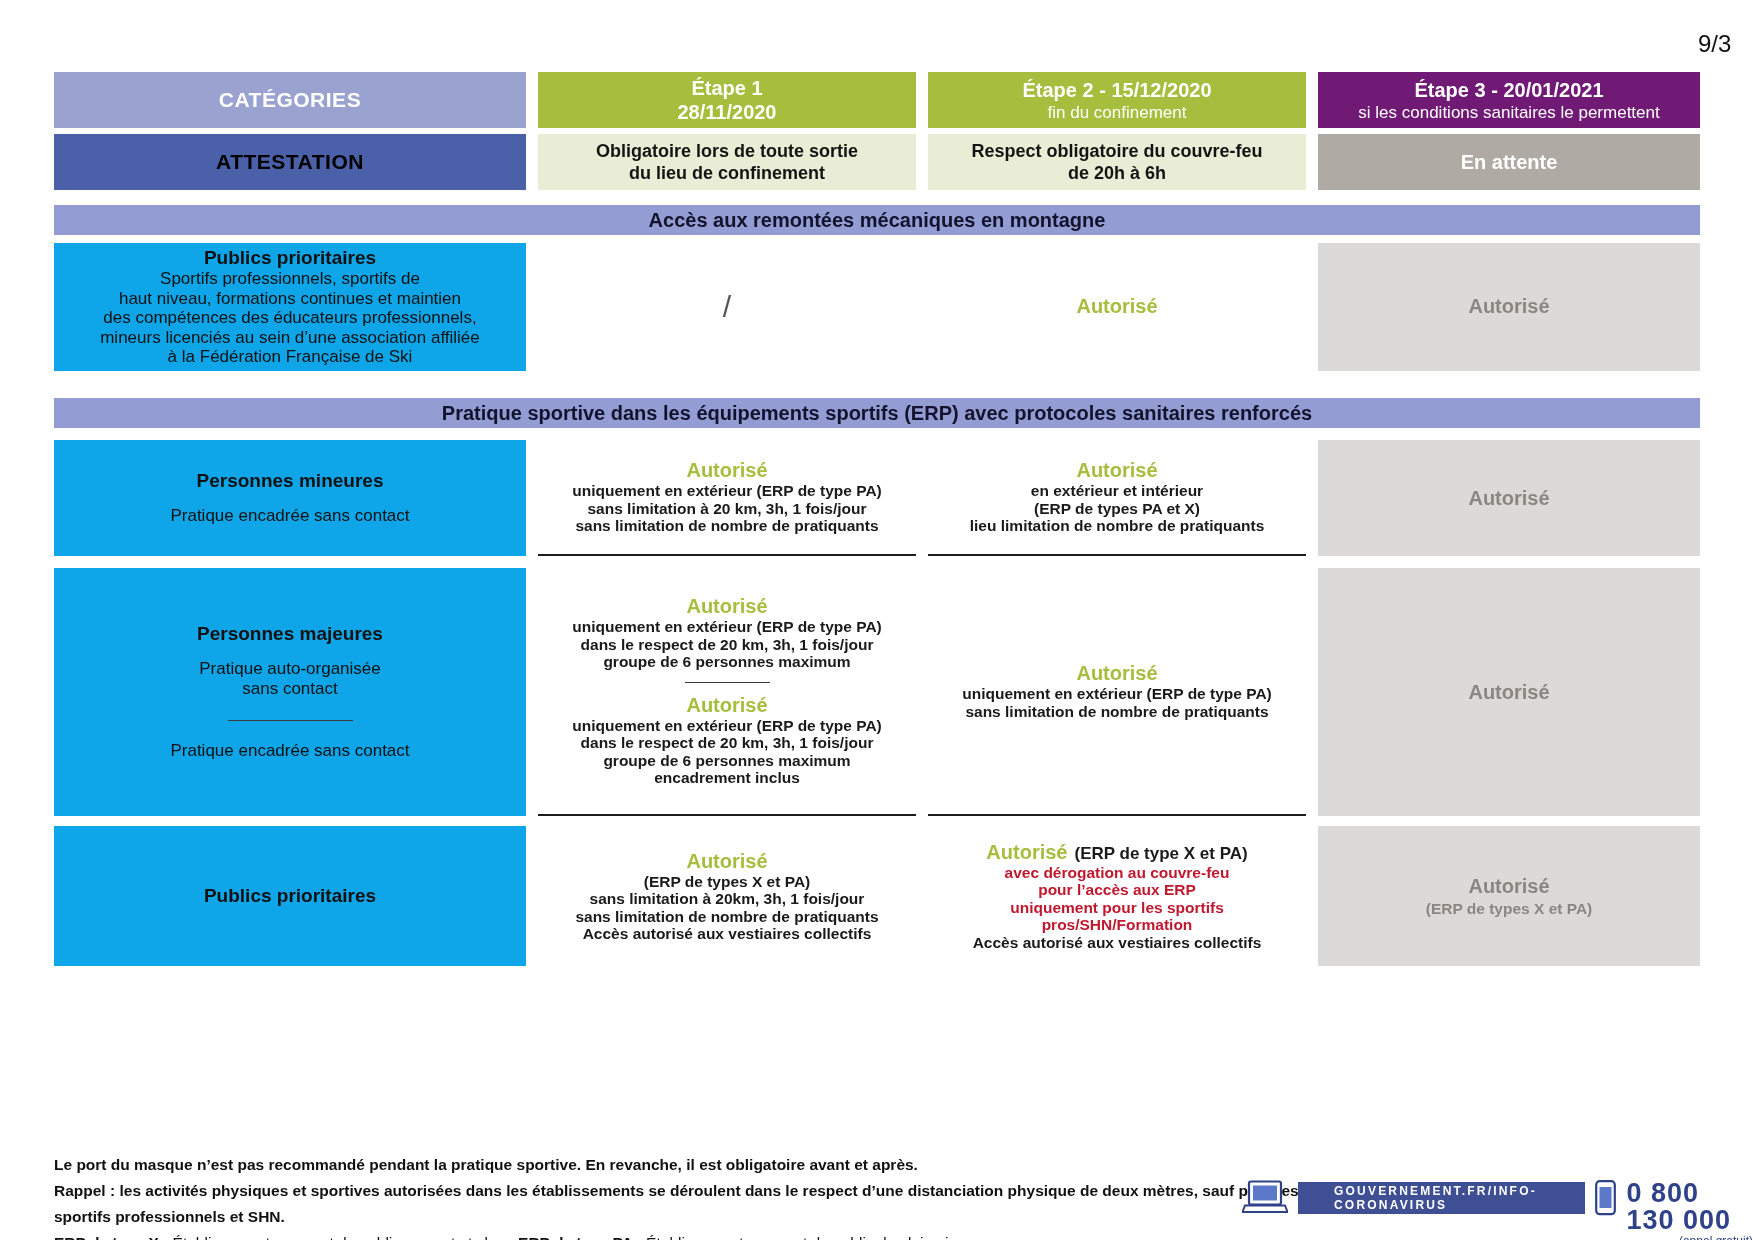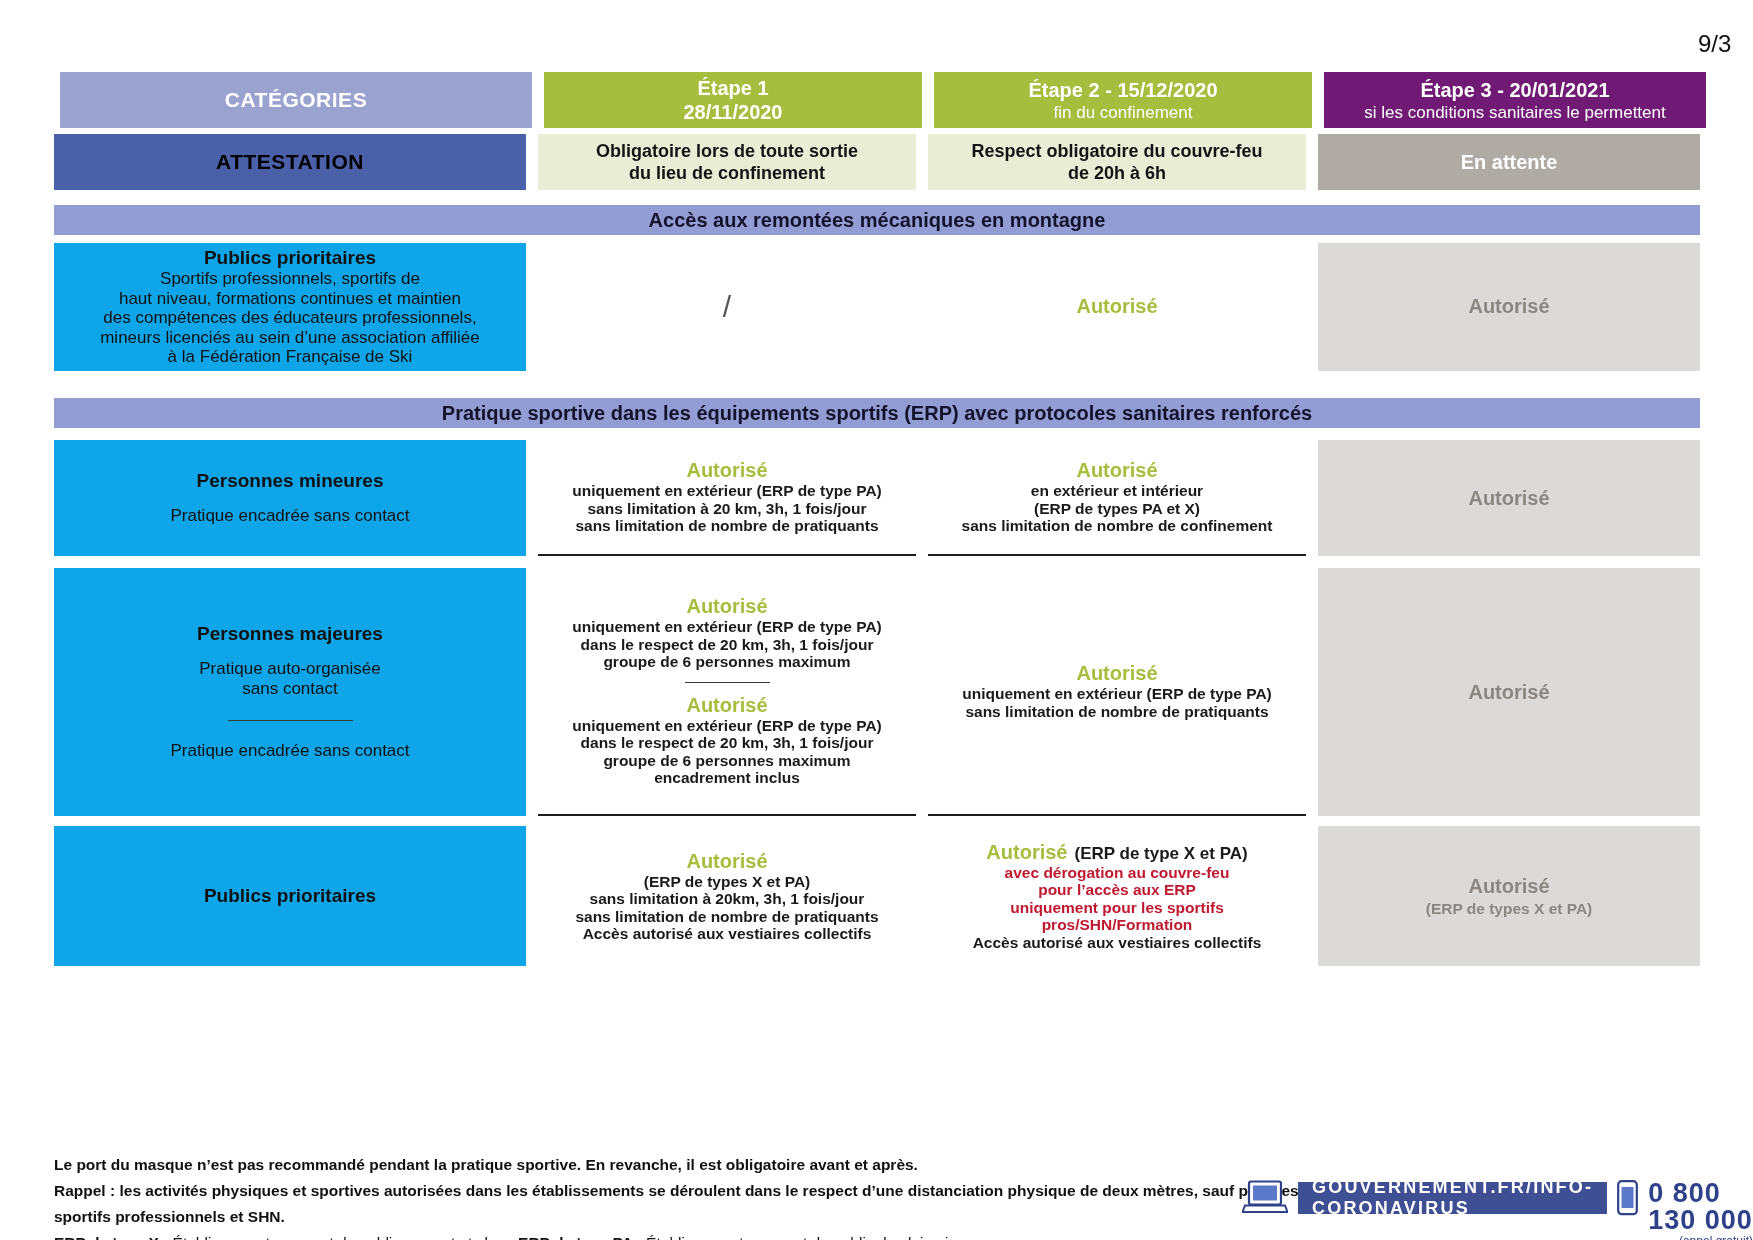--- a/index.html
+++ b/index.html
@@ -8,21 +8,21 @@
 
   .pagenum { position: absolute; top: 30px; left: 1698px; font-size: 24px; color: #111; }
 
   .table { position: absolute; left: 54px; top: 72px; width: 1646px; }
   .row { display: grid; grid-template-columns: 472px 378px 378px 382px; column-gap: 12px; }
   .cell { display: flex; flex-direction: column; align-items: center; justify-content: center;
           text-align: center; padding: 4px 8px; }
   .multi { white-space: pre-line; }
 
   
-  .r-head   { height: 54px;  margin-bottom: 8px; margin-left: 6px; }
+  .r-head   { height: 54px;  margin-bottom: 8px; }
   .r-att    { height: 56px;  margin-bottom: 15px; }
   .bar      { height: 30px;  display: flex; align-items: center; justify-content: center; }
   .bar1     { margin-bottom: 8px; }
   .bar2     { margin-bottom: 12px; }
   .r-remontees { height: 115px; margin-bottom: 40px; }
   .r-mineures  { height: 116px; margin-bottom: 12px; }
   .r-majeures  { height: 248px; margin-bottom: 10px; }
   .r-publics2  { height: 140px; }
 
   
@@ -62,21 +62,21 @@
   .sep-wide   { width: 125px; margin: 22px auto 20px auto; }
   .sep-narrow { width: 85px; }
 
   
   .footnotes { position: absolute; left: 54px; top: 1152px; width: 1260px; color: #111; }
   .fn-line { font-size: 15.5px; line-height: 26px; }
   .bold { font-weight: bold; }
 
   .gov { position: absolute; left: 1242px; top: 1180px; display: flex; align-items: flex-start; gap: 10px; }
   .banner { height: 32px; background: #3e4f94; color: #fff; display: flex; align-items: center;
-            padding: 0 14px; font-size: 18px; font-weight: bold; letter-spacing: 2.2px; margin-top: 2px; }
+            padding: 0 36px; font-size: 12px; font-weight: bold; letter-spacing: 2.2px; margin-top: 2px; }
   .phoneblock { display: flex; flex-direction: column; align-items: flex-end; color: #2e4189; }
   .phone-number { font-weight: bold; font-size: 27px; line-height: 27px; letter-spacing: 1px; }
   .phone-sub { font-size: 12px; line-height: 14px; }
 </style>
 </head>
 <body>
 
 <div class="page">
 
   <div class="pagenum">9/3</div>
@@ -140,21 +140,21 @@
       <div class="cell white ul">
         <div class="status">Autorisé</div>
         <div class="details multi">uniquement en extérieur (ERP de type PA)
 sans limitation à 20 km, 3h, 1 fois/jour
 sans limitation de nombre de pratiquants</div>
       </div>
       <div class="cell white ul">
         <div class="status">Autorisé</div>
         <div class="details multi">en extérieur et intérieur
 (ERP de types PA et X)
-sans limitation de nombre de confinement</div>
+lieu limitation de nombre de pratiquants</div>
       </div>
       <div class="cell graycell">
         <div class="status-gray">Autorisé</div>
       </div>
     </div>
 
     <div class="row r-majeures">
       <div class="cell lav">
         <div class="cat-title">Personnes majeures</div>
         <div class="cat-body multi gap14">Pratique auto-organisée

